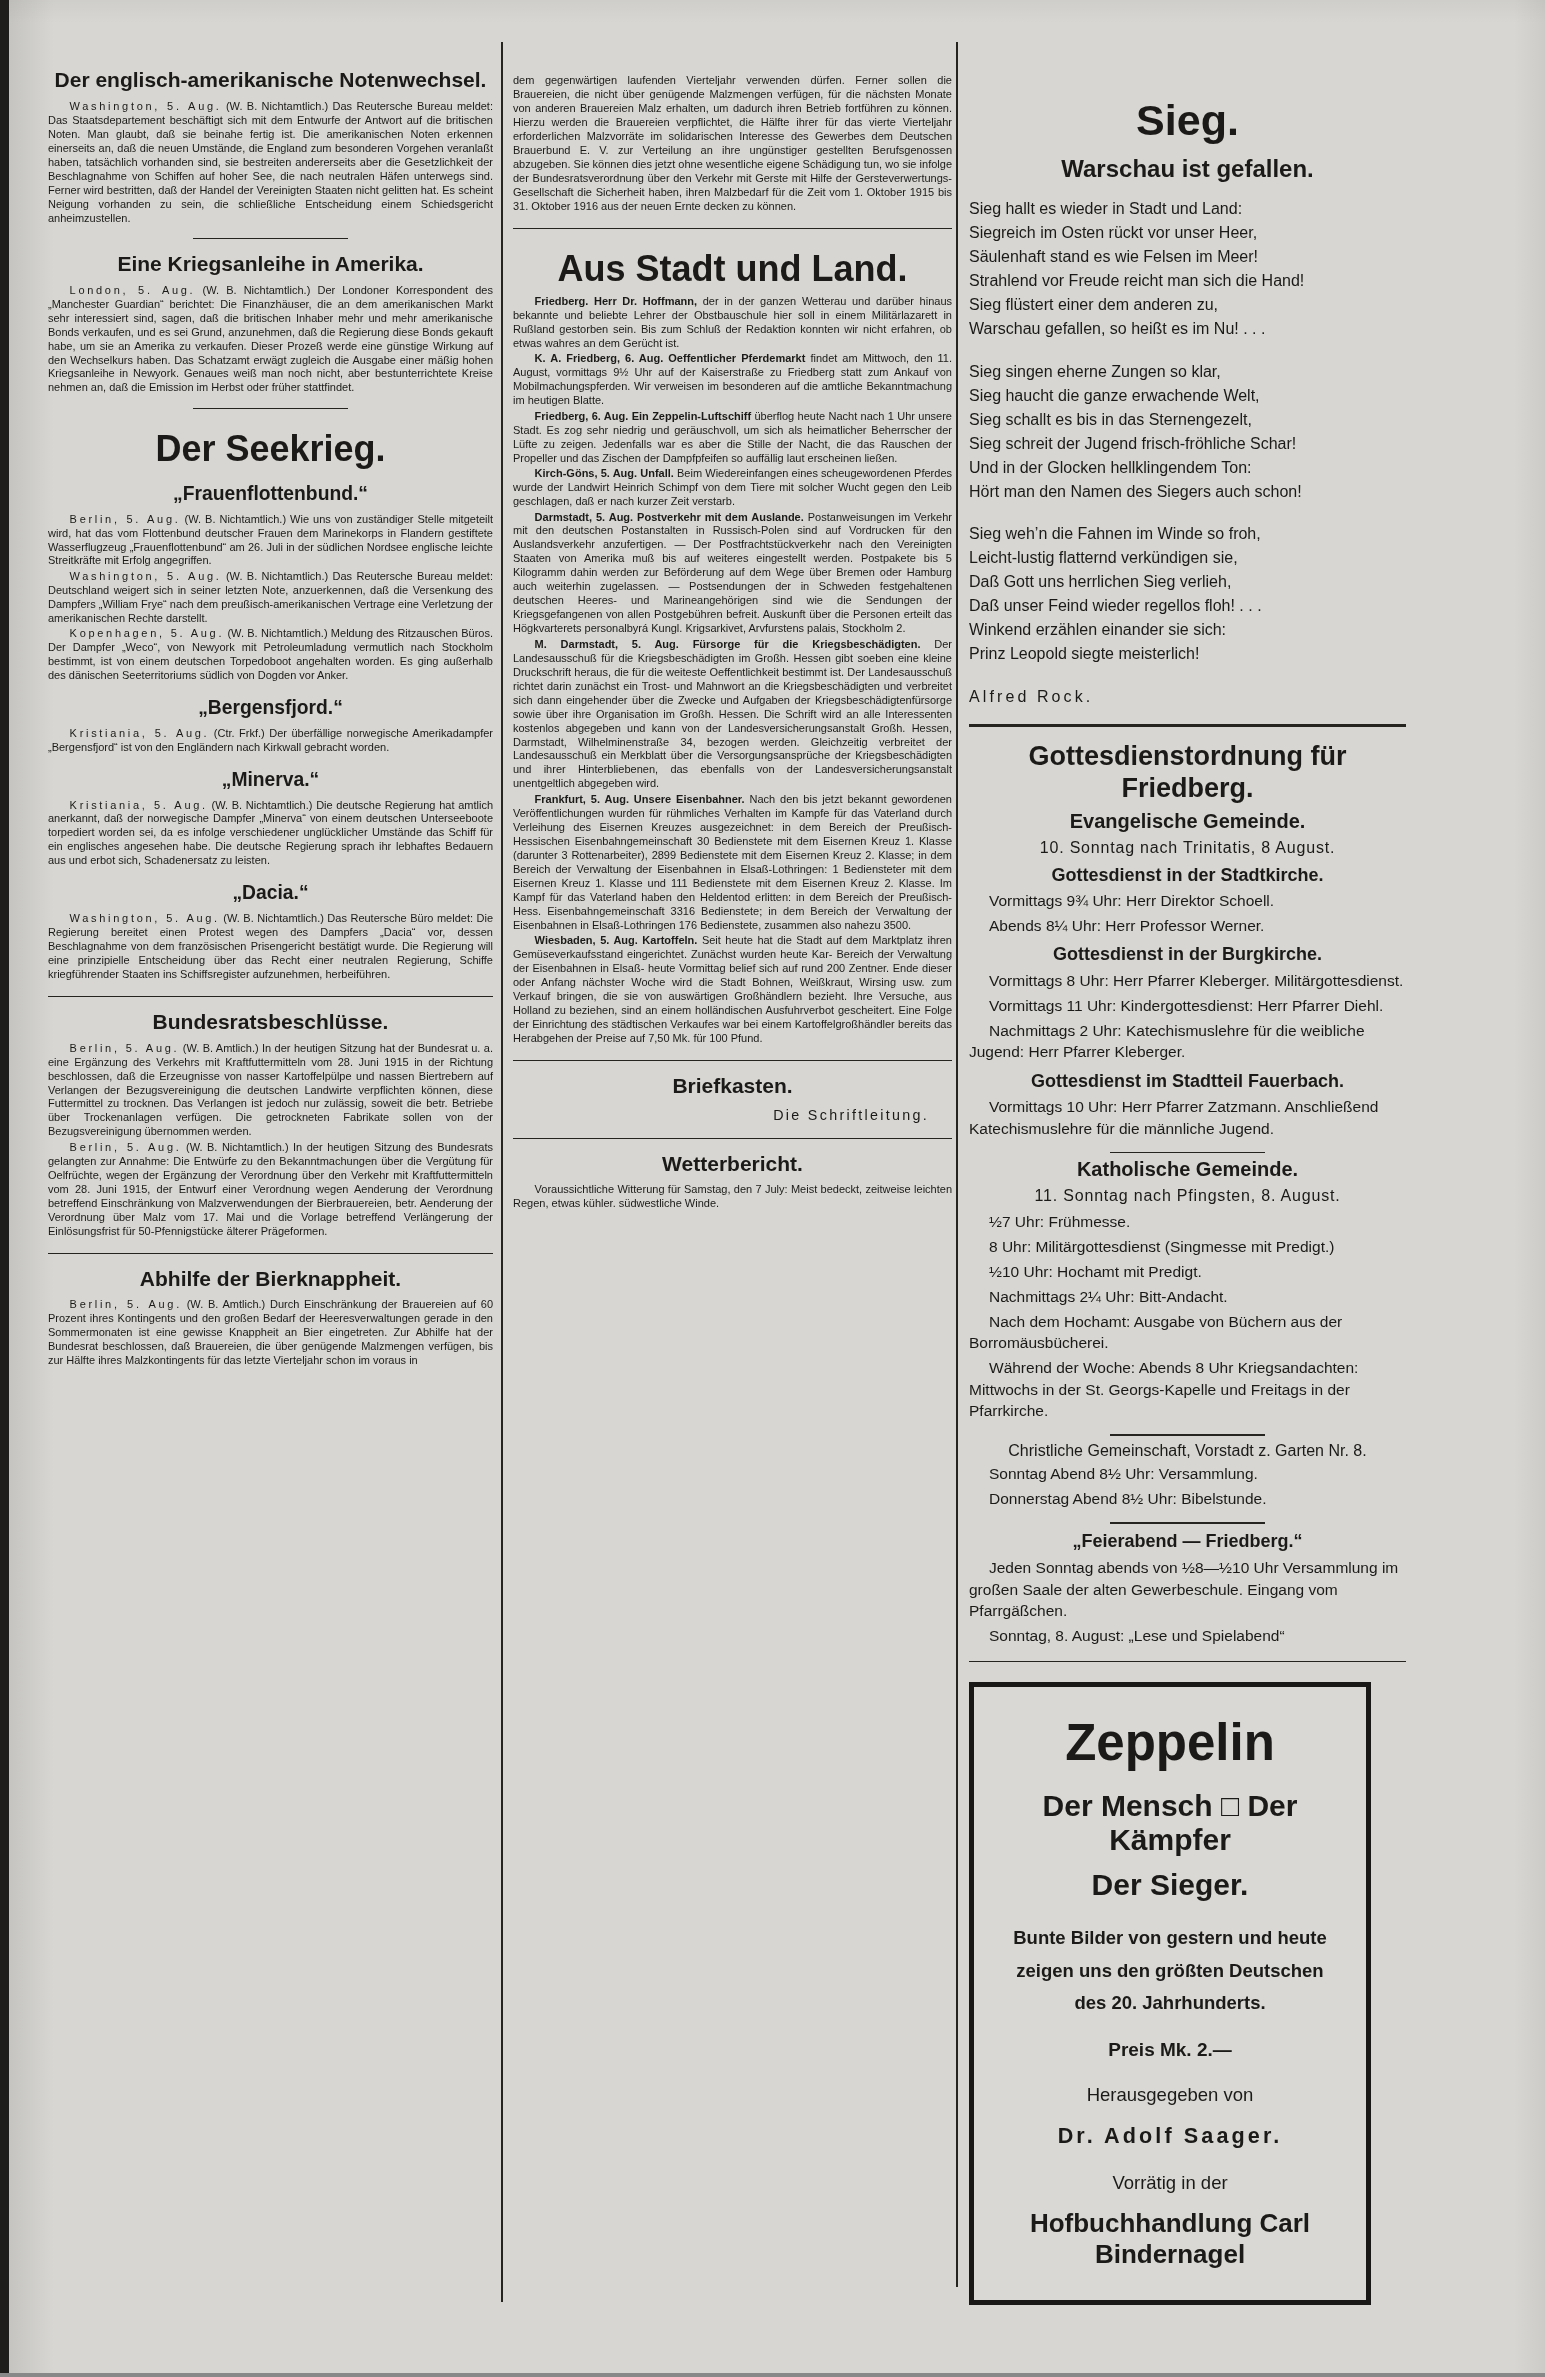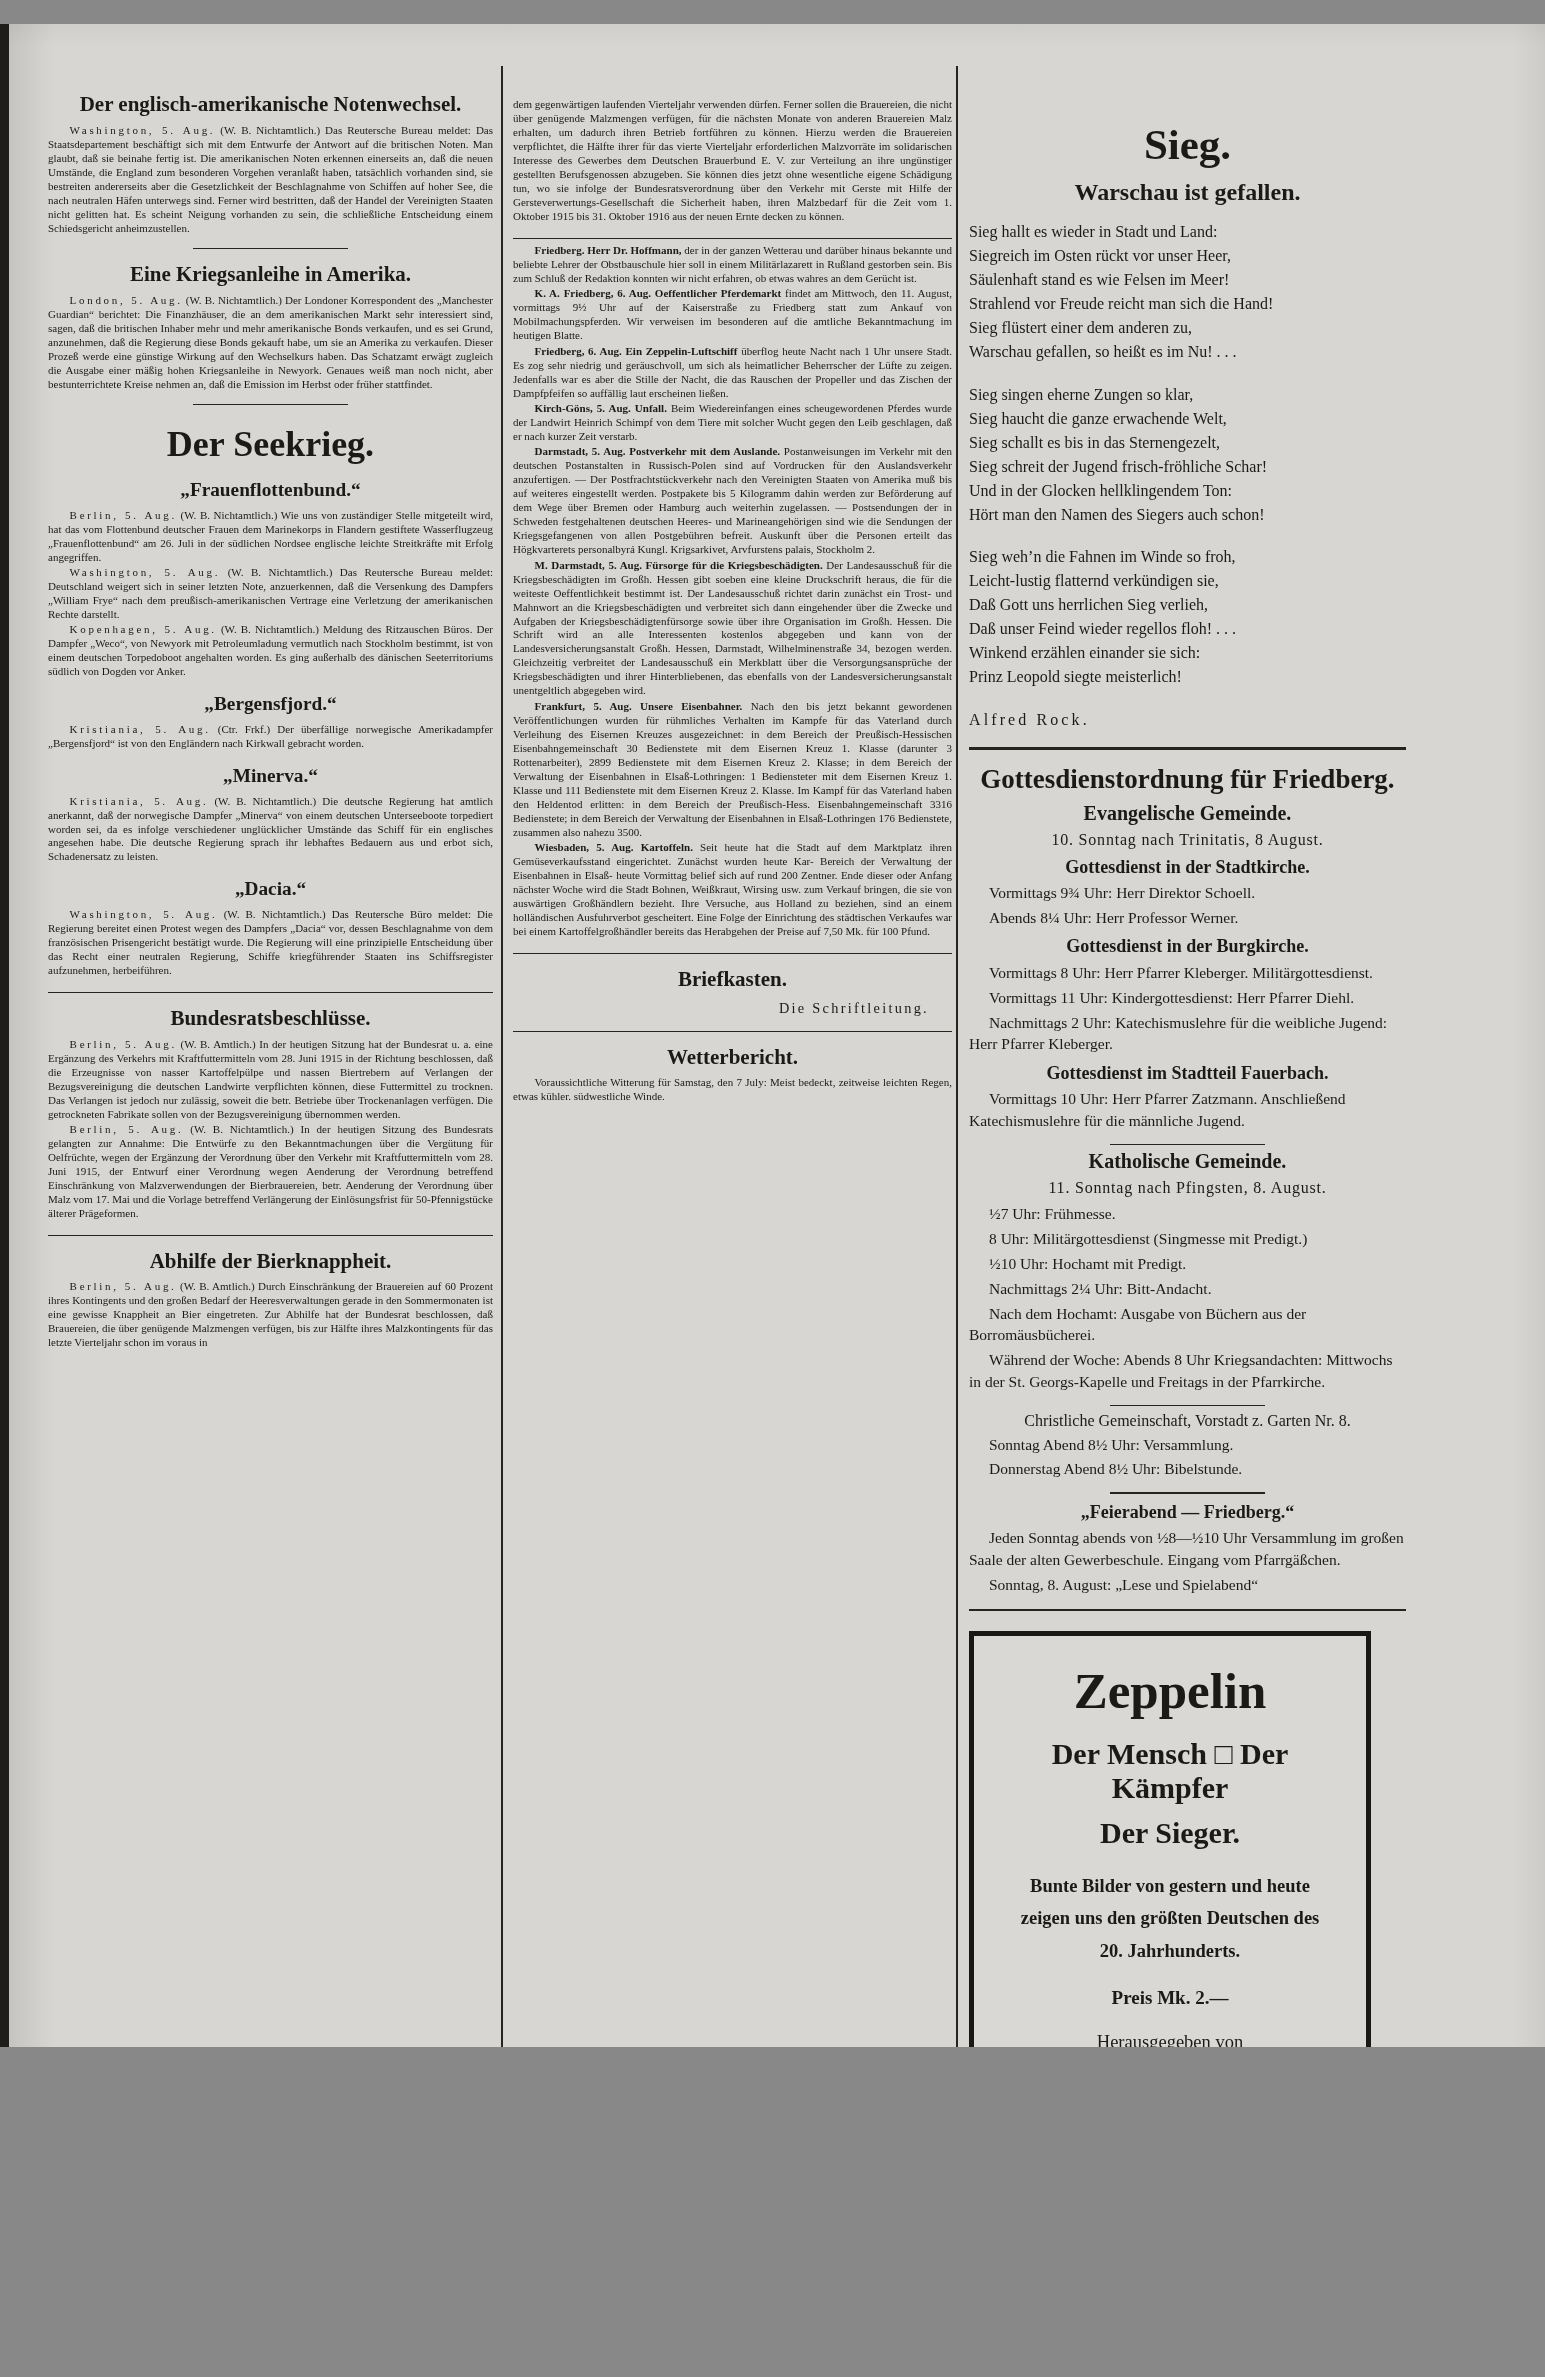--- a/index.html
+++ b/index.html
@@ -1,26 +1,25 @@
 <!DOCTYPE html>
 <html style="font-size:12.4px"><head>
 <meta charset="utf-8">
 <style>
   html,body{margin:0;padding:0;background:#888;}
   .page{
     position:relative;
-    width:1545px;height:2023px;
+    width:1545px;height:2373px;
     background:#d7d6d2;
     background-image:linear-gradient(90deg, rgba(0,0,0,.10) 0px, rgba(0,0,0,0) 54px),
                      linear-gradient(270deg, rgba(0,0,0,.05) 0px, rgba(0,0,0,0) 31px),
                      linear-gradient(180deg, rgba(0,0,0,.04) 0px, rgba(0,0,0,0) 23px);
-    font-family:Liberation Serif, serif;
+    font-family:Liberation Sans, sans-serif;
     color:#1b1a18;
     overflow:hidden;
-    margin-top:24px;
   }
   .edge-left{position:absolute;left:0;top:0;width:9.3px;height:100%;background:#1e1d1c;}
   .vrule{position:absolute;top:42px;width:1.5px;background:#26241f;}
   .vr1{left:501px;height:2260px;}
   .vr2{left:956px;height:2245px;}
 
   .col{position:absolute;}
   .col-left{left:48px;top:68px;width:445px;}
   .col-mid{left:513px;top:74px;width:439px;}
   .col-right{left:969px;top:91px;width:437px;}
@@ -102,20 +101,21 @@
 
     <div class="hr-long"></div>
     <h2 class="art-head">Abhilfe der Bierknappheit.</h2>
     <p class="body ind"><span class="sperr">Berlin, 5. Aug.</span> <span>(W. B. Amtlich.) Durch Einschränkung der Brauereien auf 60 Prozent ihres Kontingents und den großen Bedarf der Heeresverwaltungen gerade in den Sommermonaten ist eine gewisse Knappheit an Bier eingetreten. Zur Abhilfe hat der Bundesrat beschlossen, daß Brauereien, die über genügende Malzmengen verfügen, bis zur Hälfte ihres Malzkontingents für das letzte Vierteljahr schon im voraus in</span></p>
   </div>
 
   <div class="col col-mid">
     <p class="body">dem gegenwärtigen laufenden Vierteljahr verwenden dürfen. Ferner sollen die Brauereien, die nicht über genügende Malzmengen verfügen, für die nächsten Monate von anderen Brauereien Malz erhalten, um dadurch ihren Betrieb fortführen zu können. Hierzu werden die Brauereien verpflichtet, die Hälfte ihrer für das vierte Vierteljahr erforderlichen Malzvorräte im solidarischen Interesse des Gewerbes dem Deutschen Brauerbund E. V. zur Verteilung an ihre ungünstiger gestellten Berufsgenossen abzugeben. Sie können dies jetzt ohne wesentliche eigene Schädigung tun, wo sie infolge der Bundesratsverordnung über den Verkehr mit Gerste mit Hilfe der Gersteverwertungs-Gesellschaft die Sicherheit haben, ihren Malzbedarf für die Zeit vom 1. Oktober 1915 bis 31. Oktober 1916 aus der neuen Ernte decken zu können.</p>
 
     <div class="hr-long"></div>
+    <h1 class="big-head">Aus Stadt und Land.</h1>
     <p class="body ind"><strong class="blead">Friedberg. Herr Dr. Hoffmann,</strong> <span>der in der ganzen Wetterau und darüber hinaus bekannte und beliebte Lehrer der Obstbauschule hier soll in einem Militärlazarett in Rußland gestorben sein. Bis zum Schluß der Redaktion konnten wir nicht erfahren, ob etwas wahres an dem Gerücht ist.</span></p>
     <p class="body ind"><strong class="blead">K. A. Friedberg, 6. Aug. Oeffentlicher Pferdemarkt</strong> <span>findet am Mittwoch, den 11. August, vormittags 9½ Uhr auf der Kaiserstraße zu Friedberg statt zum Ankauf von Mobilmachungspferden. Wir verweisen im besonderen auf die amtliche Bekanntmachung im heutigen Blatte.</span></p>
     <p class="body ind"><strong class="blead">Friedberg, 6. Aug. Ein Zeppelin-Luftschiff</strong> <span>überflog heute Nacht nach 1 Uhr unsere Stadt. Es zog sehr niedrig und geräuschvoll, um sich als heimatlicher Beherrscher der Lüfte zu zeigen. Jedenfalls war es aber die Stille der Nacht, die das Rauschen der Propeller und das Zischen der Dampfpfeifen so auffällig laut erscheinen ließen.</span></p>
     <p class="body ind"><strong class="blead">Kirch-Göns, 5. Aug. Unfall.</strong> <span>Beim Wiedereinfangen eines scheugewordenen Pferdes wurde der Landwirt Heinrich Schimpf von dem Tiere mit solcher Wucht gegen den Leib geschlagen, daß er nach kurzer Zeit verstarb.</span></p>
     <p class="body ind"><strong class="blead">Darmstadt, 5. Aug. Postverkehr mit dem Auslande.</strong> <span>Postanweisungen im Verkehr mit den deutschen Postanstalten in Russisch-Polen sind auf Vordrucken für den Auslandsverkehr anzufertigen. — Der Postfrachtstückverkehr nach den Vereinigten Staaten von Amerika muß bis auf weiteres eingestellt werden. Postpakete bis 5 Kilogramm dahin werden zur Beförderung auf dem Wege über Bremen oder Hamburg auch weiterhin zugelassen. — Postsendungen der in Schweden festgehaltenen deutschen Heeres- und Marineangehörigen sind wie die Sendungen der Kriegsgefangenen von allen Postgebühren befreit. Auskunft über die Personen erteilt das Högkvarterets personalbyrá Kungl. Krigsarkivet, Arvfurstens palais, Stockholm 2.</span></p>
     <p class="body ind"><strong class="blead">M. Darmstadt, 5. Aug. Fürsorge für die Kriegsbeschädigten.</strong> <span>Der Landesausschuß für die Kriegsbeschädigten im Großh. Hessen gibt soeben eine kleine Druckschrift heraus, die für die weiteste Oeffentlichkeit bestimmt ist. Der Landesausschuß richtet darin zunächst ein Trost- und Mahnwort an die Kriegsbeschädigten und verbreitet sich dann eingehender über die Zwecke und Aufgaben der Kriegsbeschädigtenfürsorge sowie über ihre Organisation im Großh. Hessen. Die Schrift wird an alle Interessenten kostenlos abgegeben und kann von der Landesversicherungsanstalt Großh. Hessen, Darmstadt, Wilhelminenstraße 34, bezogen werden. Gleichzeitig verbreitet der Landesausschuß ein Merkblatt über die Versorgungsansprüche der Kriegsbeschädigten und ihrer Hinterbliebenen, das ebenfalls von der Landesversicherungsanstalt unentgeltlich abgegeben wird.</span></p>
     <p class="body ind"><strong class="blead">Frankfurt, 5. Aug. Unsere Eisenbahner.</strong> <span>Nach den bis jetzt bekannt gewordenen Veröffentlichungen wurden für rühmliches Verhalten im Kampfe für das Vaterland durch Verleihung des Eisernen Kreuzes ausgezeichnet: in dem Bereich der Preußisch-Hessischen Eisenbahngemeinschaft 30 Bedienstete mit dem Eisernen Kreuz 1. Klasse (darunter 3 Rottenarbeiter), 2899 Bedienstete mit dem Eisernen Kreuz 2. Klasse; in dem Bereich der Verwaltung der Eisenbahnen in Elsaß-Lothringen: 1 Bediensteter mit dem Eisernen Kreuz 1. Klasse und 111 Bedienstete mit dem Eisernen Kreuz 2. Klasse. Im Kampf für das Vaterland haben den Heldentod erlitten: in dem Bereich der Preußisch-Hess. Eisenbahngemeinschaft 3316 Bedienstete; in dem Bereich der Verwaltung der Eisenbahnen in Elsaß-Lothringen 176 Bedienstete, zusammen also nahezu 3500.</span></p>
     <p class="body ind"><strong class="blead">Wiesbaden, 5. Aug. Kartoffeln.</strong> <span>Seit heute hat die Stadt auf dem Marktplatz ihren Gemüseverkaufsstand eingerichtet. Zunächst wurden heute Kar- Bereich der Verwaltung der Eisenbahnen in Elsaß- heute Vormittag belief sich auf rund 200 Zentner. Ende dieser oder Anfang nächster Woche wird die Stadt Bohnen, Weißkraut, Wirsing usw. zum Verkauf bringen, die sie von auswärtigen Großhändlern bezieht. Ihre Versuche, aus Holland zu beziehen, sind an einem holländischen Ausfuhrverbot gescheitert. Eine Folge der Einrichtung des städtischen Verkaufes war bei einem Kartoffelgroßhändler bereits das Herabgehen der Preise auf 7,50 Mk. für 100 Pfund.</span></p>
 
     <div class="hr-long"></div>

